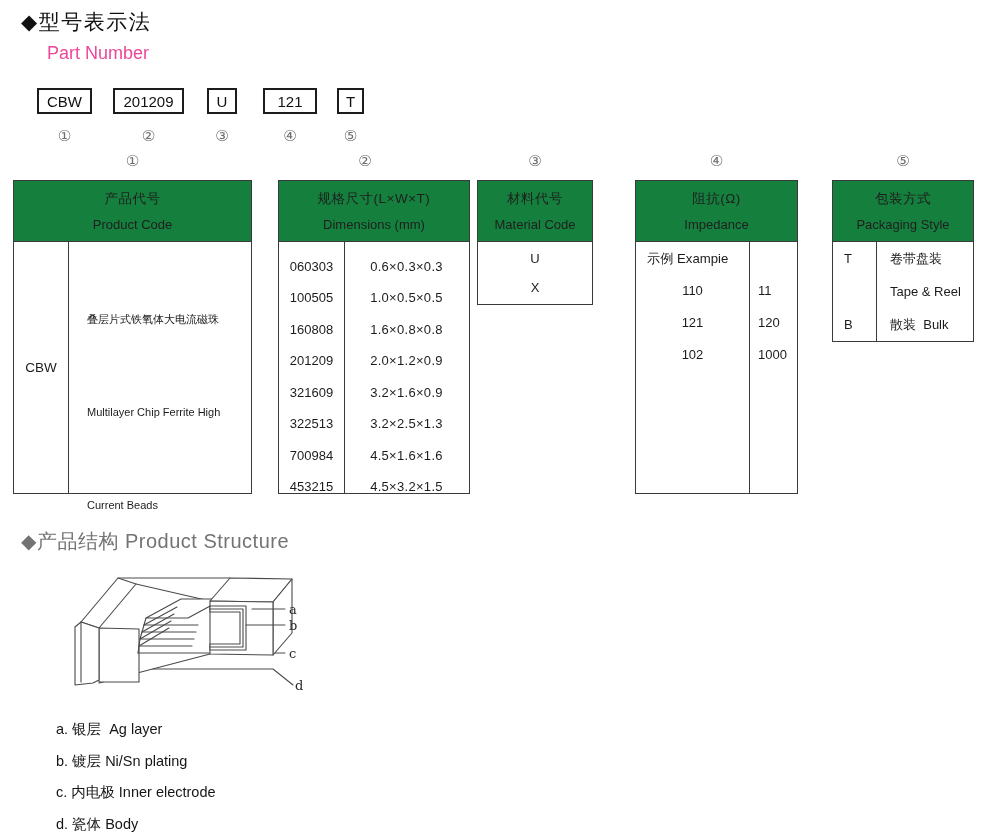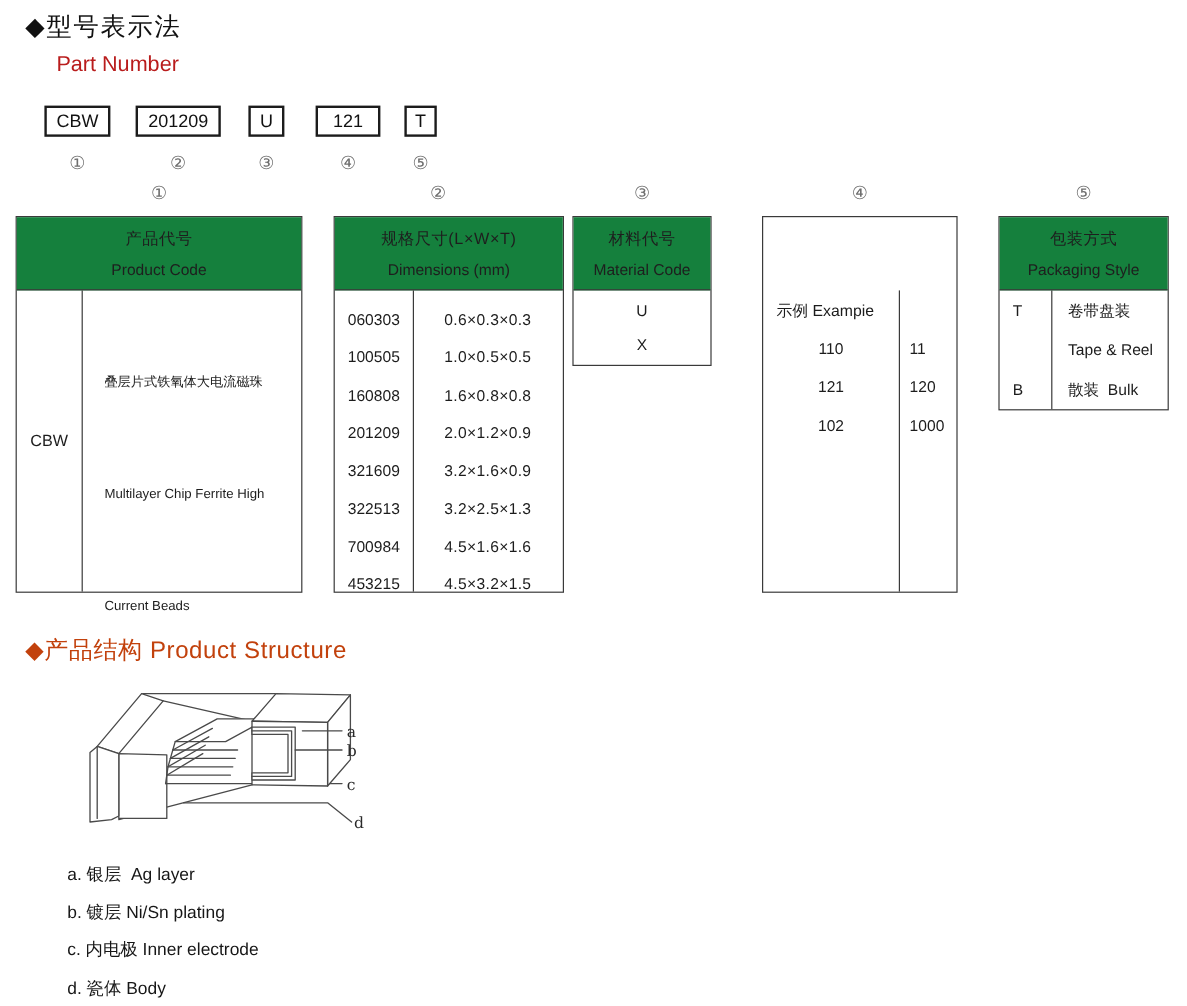--- a/index.html
+++ b/index.html
@@ -2,22 +2,22 @@
 <html><head>
 <meta charset="utf-8">
 <style>
   html,body{margin:0;padding:0;background:#fff;}
   body{font-family:"Liberation Sans","DejaVu Sans",sans-serif;color:#1a1a1a;}
   .page{position:relative;width:989px;height:838px;background:#fff;overflow:hidden;}
   .abs{position:absolute;}
 
   
   .title-cn{left:21px;top:8px;font-size:21px;letter-spacing:1.5px;color:#111;}
-  .title-en{left:47px;top:43px;font-size:18px;color:#b91c1c;}
-  .struct-title{left:21px;top:528px;font-size:20px;letter-spacing:.5px;color:#c2410c;}
+  .title-en{left:47px;top:43px;font-size:18px;color:#ec4899;}
+  .struct-title{left:21px;top:528px;font-size:20px;letter-spacing:.5px;color:#737373;}
 
   
   .pn-box{top:88px;height:26px;border:2px solid #1c1c1c;box-sizing:border-box;
           display:flex;align-items:center;justify-content:center;
           font-size:15px;color:#111;}
   .pn-mark{top:127px;height:20px;text-align:center;font-size:15px;color:#6e6e6e;}
 
   
   .tb-mark{top:152px;height:20px;text-align:center;font-size:15px;color:#6e6e6e;}
 
@@ -154,20 +154,24 @@
       <span class="cn">材料代号</span>
       <span class="en">Material Code</span>
     </div>
     <div class="tbl-body t3-body">
       <div>U</div>
       <div>X</div>
     </div>
   </div>
 
   <div class="abs tbl" style="left:635px;top:180px;width:163px;height:314px;">
+    <div class="tbl-head">
+      <span class="cn">阻抗(Ω)</span>
+      <span class="en">Impedance</span>
+    </div>
     <div class="tbl-body">
       <div class="t4-example">示例 Exampie</div>
       <div class="t4-rows">
         <div class="t4-row">
             <span class="t4-c1">110</span>
             <span class="t4-c2">11</span>
           </div>
         <div class="t4-row">
             <span class="t4-c1">121</span>
             <span class="t4-c2">120</span>

